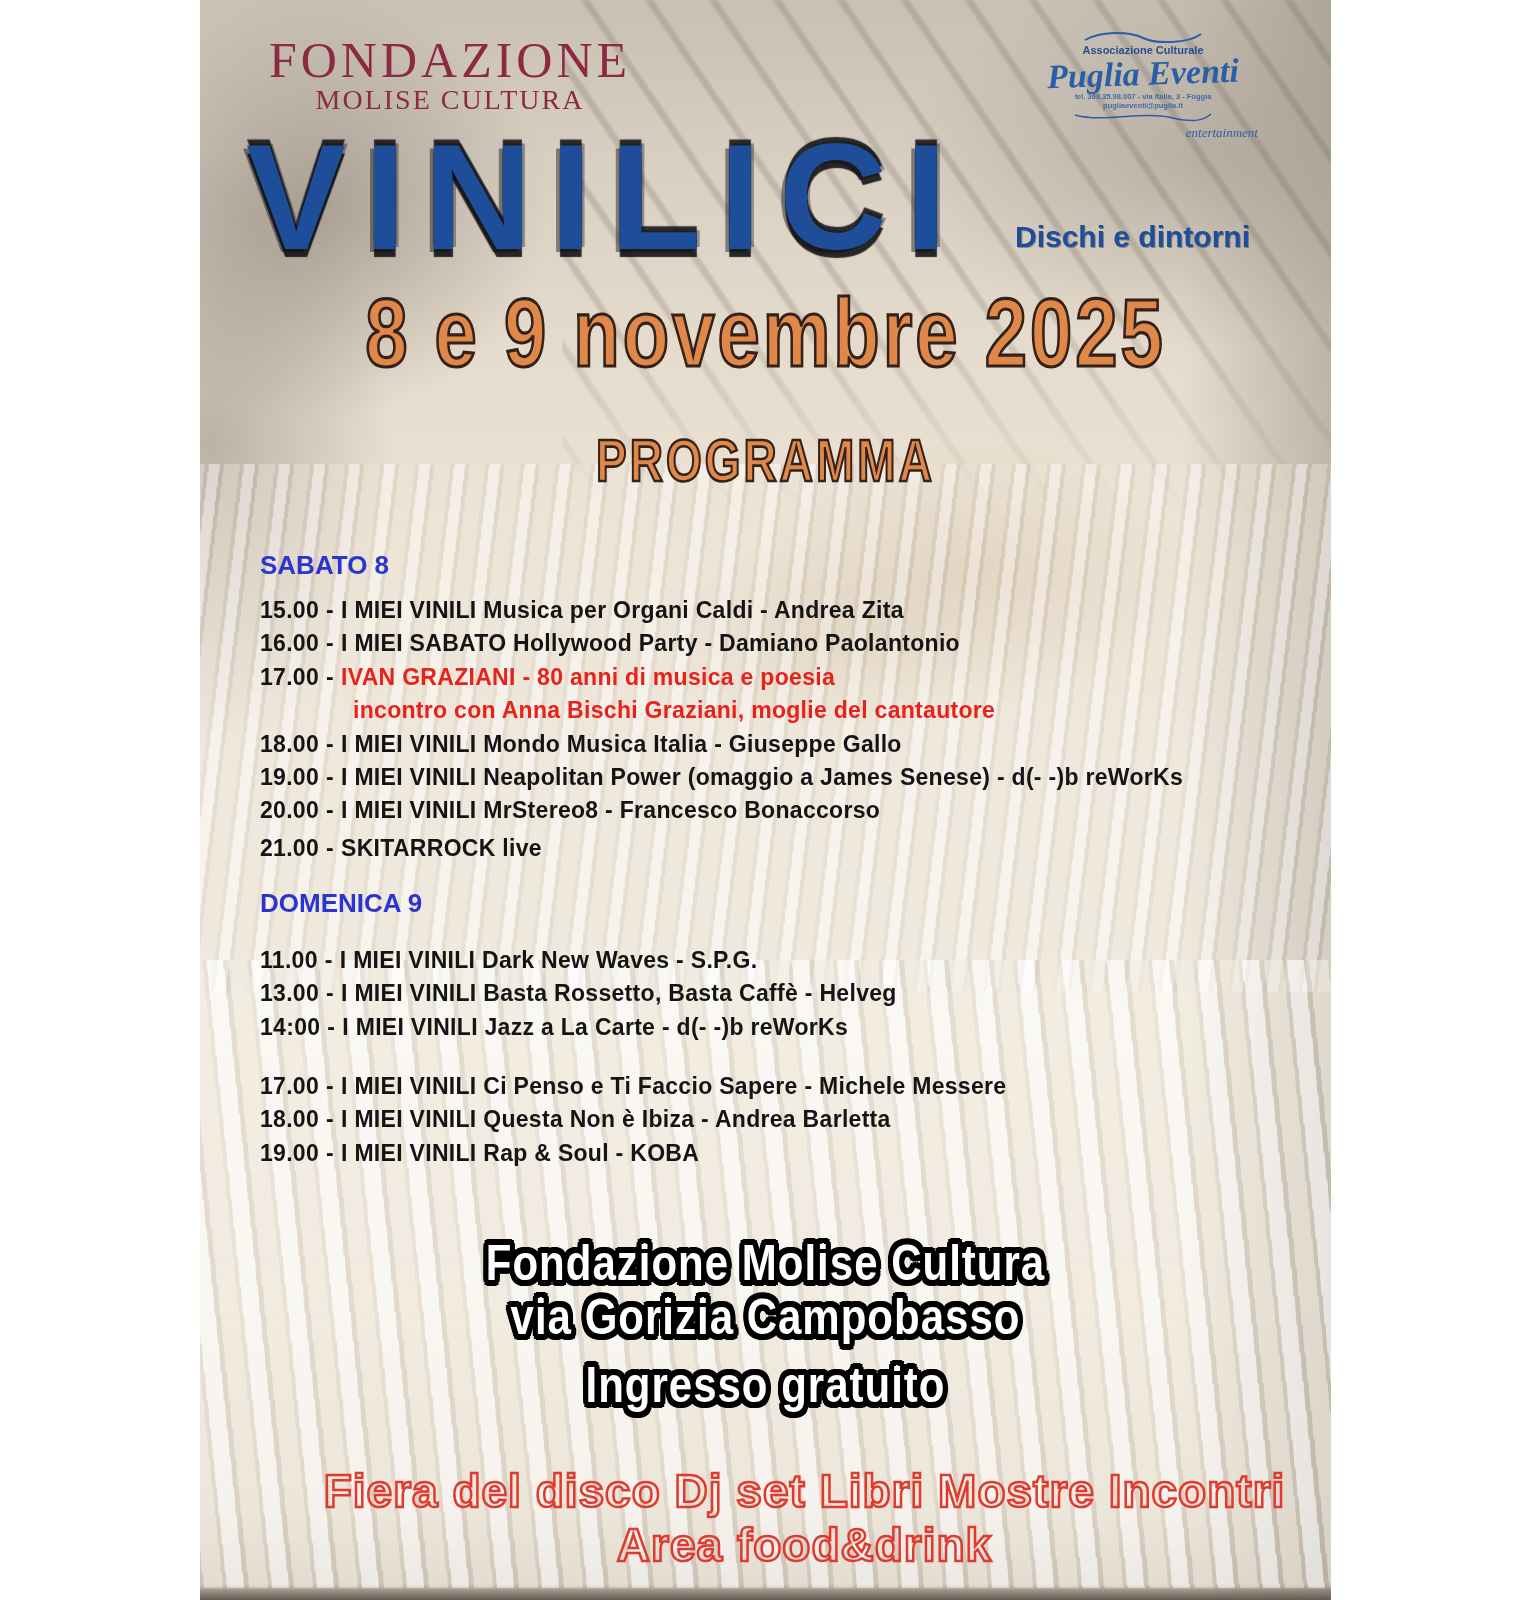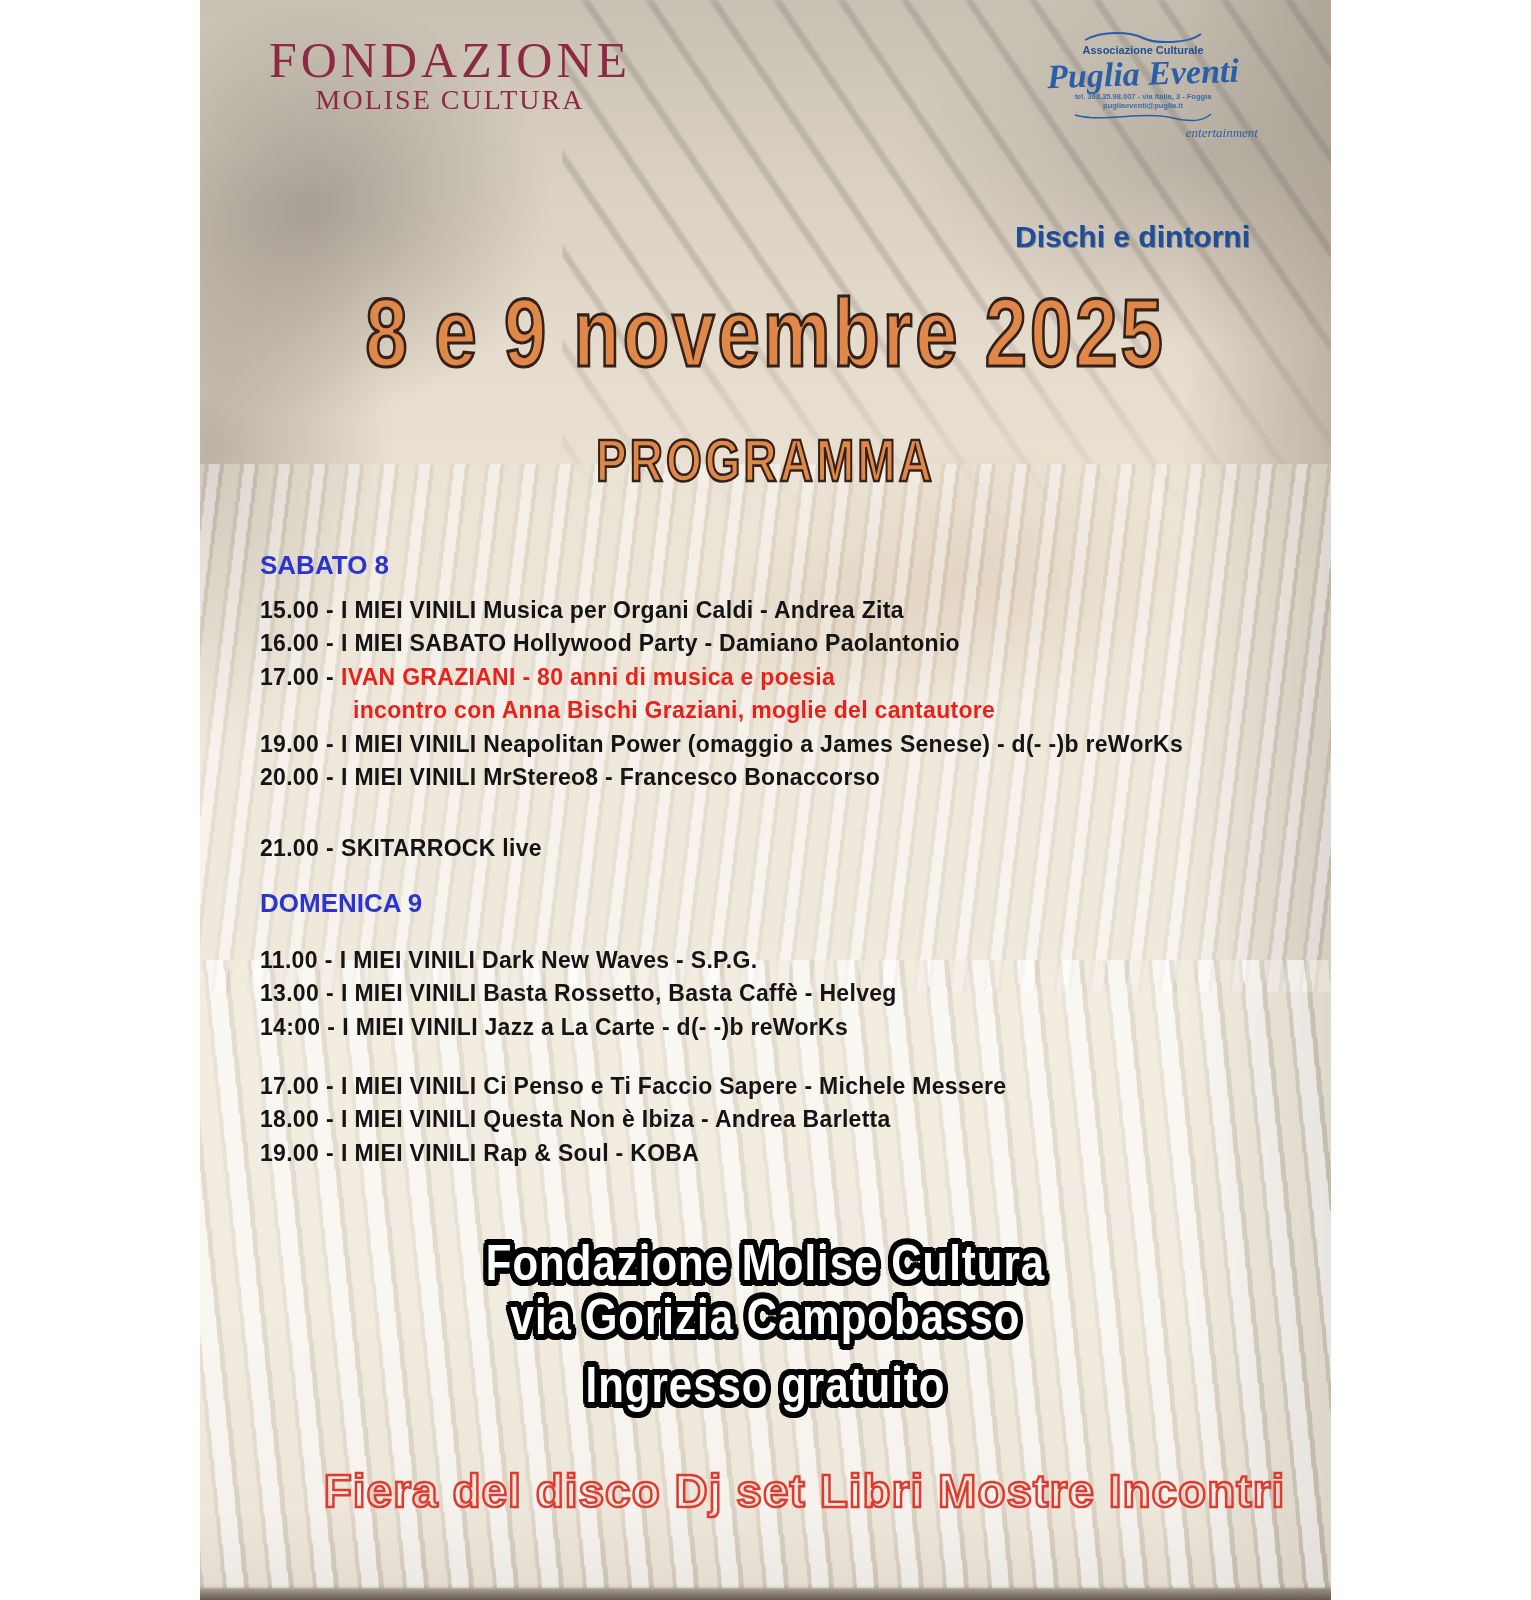--- a/index.html
+++ b/index.html
@@ -87,30 +87,32 @@
       <div class="assoc">Associazione Culturale</div>
       <div class="pname">Puglia Eventi</div>
       <div class="contact">tel. 368.35.98.007 - via Italia, 3 - Foggia</div>
       <div class="contact">pugliaeventi@puglia.it</div>
       <svg class="squig" width="140" height="12" viewBox="0 0 140 12">
         <path d="M2 4 C 30 12, 70 0, 95 6 S 130 10, 138 3" fill="none" stroke="#2a5ea6" stroke-width="1.5"></path>
       </svg>
       <div class="tag">entertainment</div>
     </div>
 
+    <div class="title">VINILICI</div>
     <div class="subtitle">Dischi e dintorni</div>
     <div class="dates">8 e 9 novembre 2025</div>
     <div class="programma">PROGRAMMA</div>
 
     <div class="daylabel" style="top:550px">SABATO 8</div>
     <div class="rows" style="top:594px">
       <div class="row"><span class="time">15.00</span><span class="sep">-</span><span class="txt">I MIEI VINILI Musica per Organi Caldi - Andrea Zita</span></div>
       <div class="row"><span class="time">16.00</span><span class="sep">-</span><span class="txt">I MIEI SABATO Hollywood Party - Damiano Paolantonio</span></div>
       <div class="row"><span class="time">17.00</span><span class="sep">-</span><span class="txt red">IVAN GRAZIANI - 80 anni di musica e poesia</span></div>
       <div class="row cont red"><span class="txt">incontro con Anna Bischi Graziani, moglie del cantautore</span></div>
+      <div class="row"><span class="time">18.00</span><span class="sep">-</span><span class="txt">I MIEI VINILI Mondo Musica Italia - Giuseppe Gallo</span></div>
       <div class="row"><span class="time">19.00</span><span class="sep">-</span><span class="txt">I MIEI VINILI Neapolitan Power (omaggio a James Senese) - d(- -)b reWorKs</span></div>
       <div class="row"><span class="time">20.00</span><span class="sep">-</span><span class="txt">I MIEI VINILI MrStereo8 - Francesco Bonaccorso</span></div>
     </div>
     <div class="rows" style="top:832px">
       <div class="row"><span class="time">21.00</span><span class="sep">-</span><span class="txt">SKITARROCK live</span></div>
     </div>
 
     <div class="daylabel" style="top:888px">DOMENICA 9</div>
     <div class="rows" style="top:944px">
       <div class="row"><span class="time">11.00</span><span class="sep">-</span><span class="txt">I MIEI VINILI Dark New Waves - S.P.G.</span></div>
@@ -120,14 +122,15 @@
     <div class="rows" style="top:1070px">
       <div class="row"><span class="time">17.00</span><span class="sep">-</span><span class="txt">I MIEI VINILI Ci Penso e Ti Faccio Sapere - Michele Messere</span></div>
       <div class="row"><span class="time">18.00</span><span class="sep">-</span><span class="txt">I MIEI VINILI Questa Non è Ibiza - Andrea Barletta</span></div>
       <div class="row"><span class="time">19.00</span><span class="sep">-</span><span class="txt">I MIEI VINILI Rap &amp; Soul - KOBA</span></div>
     </div>
 
     <div class="owhite" style="top:1238px">Fondazione Molise Cultura</div>
     <div class="owhite" style="top:1292px">via Gorizia Campobasso</div>
     <div class="owhite" style="top:1360px">Ingresso gratuito</div>
     <div class="ored" style="top:1468px">Fiera del disco Dj set Libri Mostre Incontri</div>
+    <div class="ored" style="top:1522px">Area food&amp;drink</div>
   </div>
 </div>
 
 </body></html>

